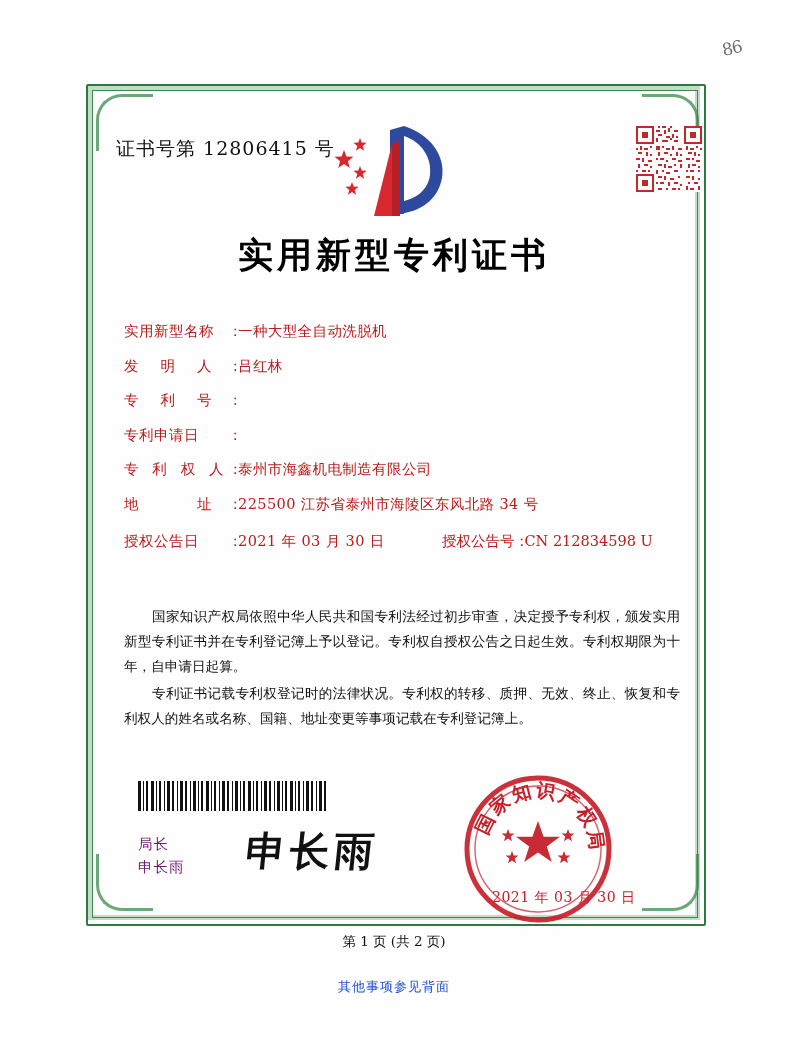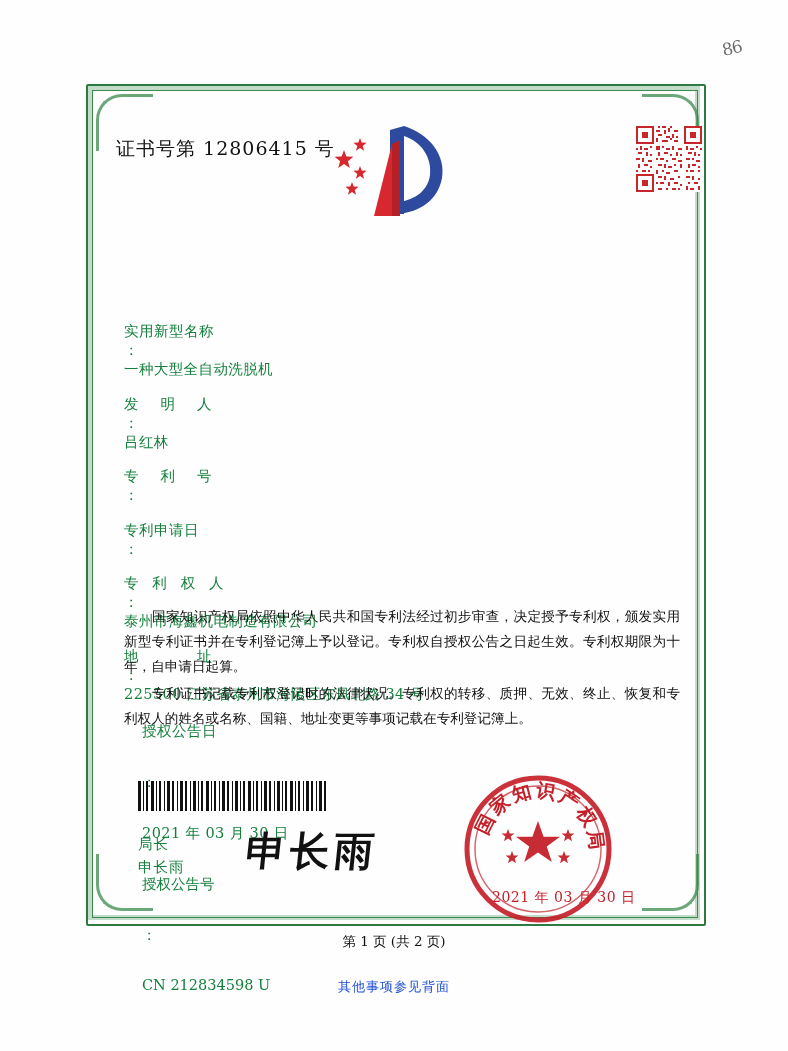--- a/index.html
+++ b/index.html
@@ -125,22 +125,21 @@
     left: 124px;
     top: 322px;
     width: 552px;
   }
   .row {
     display: flex;
     align-items: baseline;
     margin-bottom: 15.5px;
     font-family: "DejaVu Serif", "Liberation Serif", serif;
     font-size: 14.5px;
-    color: #15803d;
-    flex-direction: column;
+    color: #b91c1c;
   }
   .row .lab {
     width: 104px;
     flex: none;
     letter-spacing: 0.5px;
   }
   .row .lab.spread {
     display: flex;
     justify-content: space-between;
     width: 88px;
@@ -185,21 +184,21 @@
   }
 
   
   .sig-labels {
     position: absolute;
     left: 138px;
     top: 833px;
     font-family: "DejaVu Serif", "Liberation Serif", serif;
     font-size: 14.5px;
     line-height: 23px;
-    color: #15803d;
+    color: #701a75;
     letter-spacing: 1px;
   }
   .sig-hand {
     position: absolute;
     left: 246px;
     top: 824px;
     font-family: "DejaVu Serif", "Liberation Serif", serif;
     font-size: 40px;
     color: #111;
     letter-spacing: 4px;
@@ -388,20 +387,21 @@
           <path d="M31 26h1v1h-1z"></path>
         <path d="M26 28h1v1h-1z"></path>
           <path d="M29 28h2v1h-2z"></path>
           <path d="M25 30h1v2h-1z"></path>
         <path d="M27 31h2v1h-2z"></path>
           <path d="M31 30h1v2h-1z"></path>
       </g>
     </svg>
   </div>
 
+  <div class="title">实用新型专利证书</div>
 
   <div class="fields">
 
     <div class="row">
       <span class="lab">实用新型名称</span>
       <span class="colon">：</span>
       <span class="val">一种大型全自动洗脱机</span>
     </div>
 
     <div class="row">
@@ -441,21 +441,21 @@
 
     <div class="row">
       <span class="lab spread">
         <span>地</span>
         <span>址</span>
       </span>
       <span class="colon">：</span>
       <span class="val">225500 江苏省泰州市海陵区东风北路 34 号</span>
     </div>
 
-    <div class="row" style="margin-top:18px;gap:32px;">
+    <div class="row" style="margin-top:18px;">
       <span class="lab">授权公告日</span>
       <span class="colon">：</span>
       <span class="val" style="flex:none;width:186px;">2021 年 03 月 30 日</span>
       <span class="val2">授权公告号</span>
       <span class="colon">：</span>
       <span class="val2" style="margin-left:0;">CN 212834598 U</span>
     </div>
 
   </div>
 

